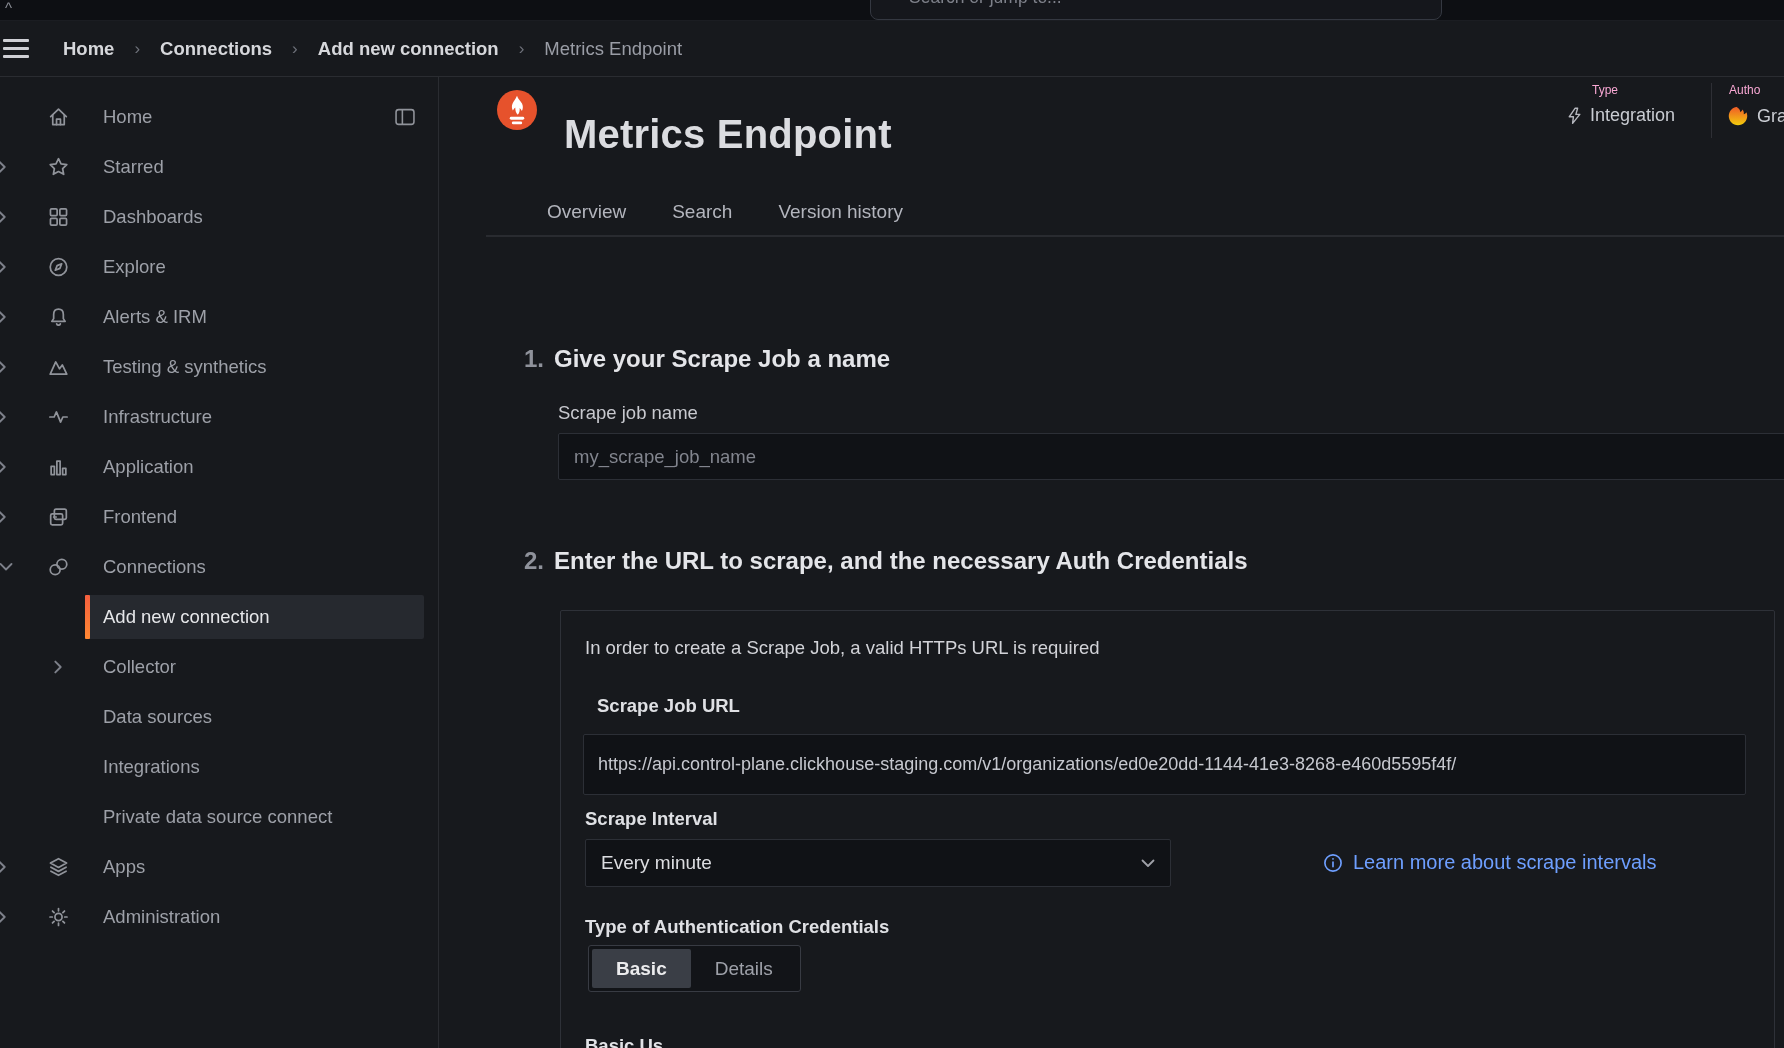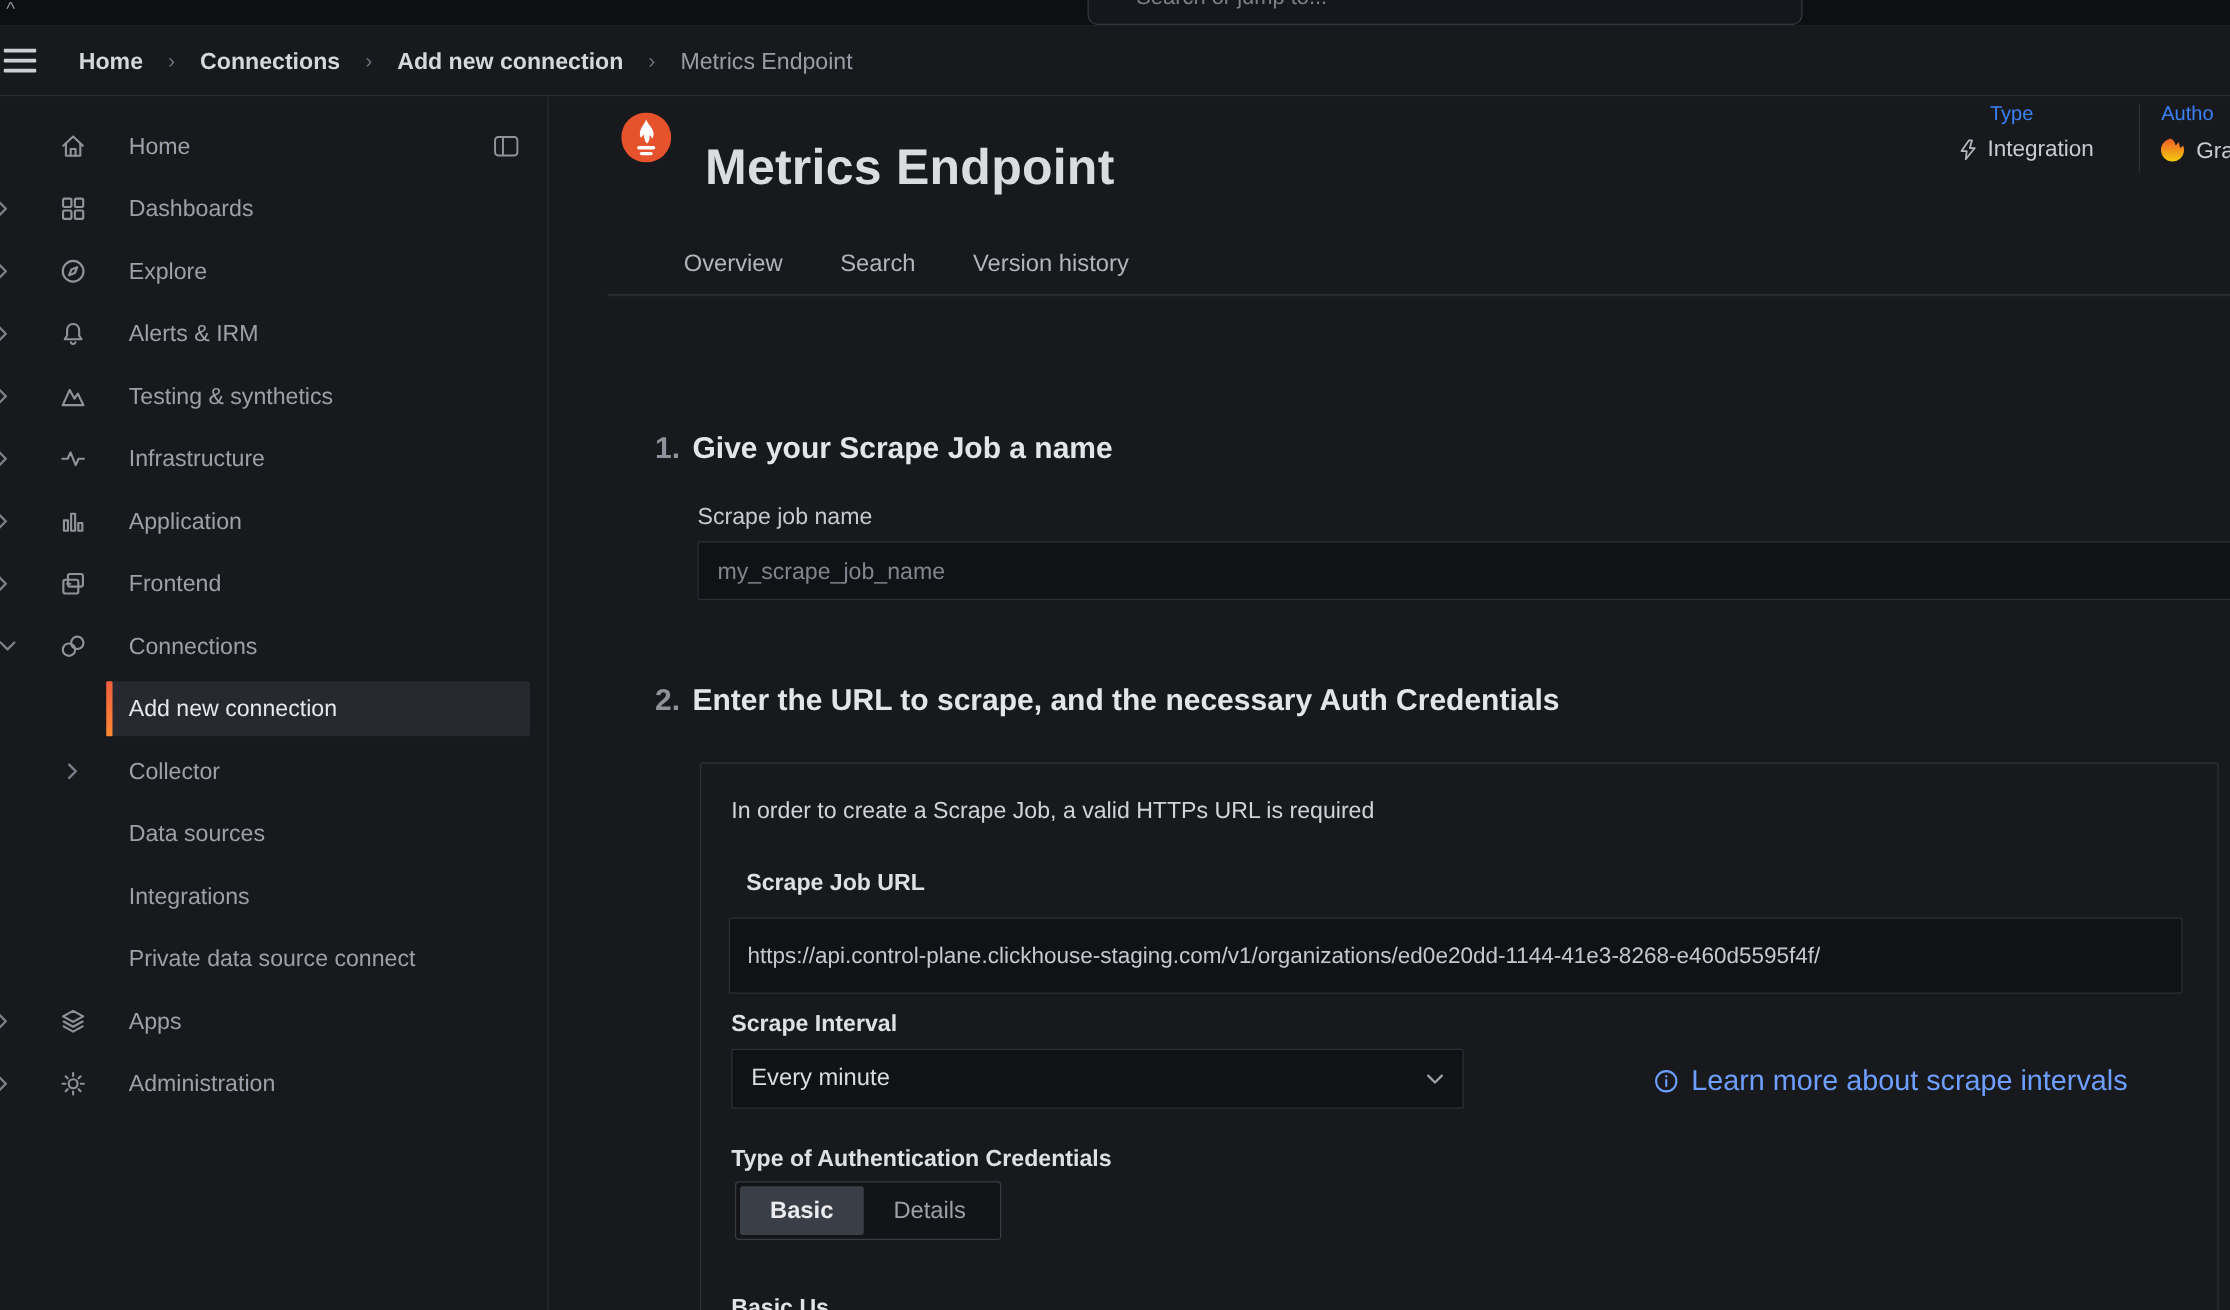--- a/index.html
+++ b/index.html
@@ -44,21 +44,21 @@
     background:linear-gradient(180deg,#f55f3e,#ff8833);z-index:2}
   .sub-chev{position:absolute;left:53px;top:50%;transform:translateY(-50%);line-height:0}
   .panel-toggle{position:absolute;left:395px;top:50%;transform:translateY(-50%);line-height:0;cursor:pointer}
 
   
   #main{position:absolute;left:439px;top:77px;width:1345px;height:971px;background:#17191d}
   #prom-icon{position:absolute;left:58px;top:13px;line-height:0}
   #page-title{position:absolute;left:125px;top:8px;font-size:40px;font-weight:700;color:#dbdce0;
     letter-spacing:0.2px;white-space:nowrap}
   .meta-col{position:absolute;top:6px;white-space:nowrap}
-  .meta-label{font-size:16px;color:#3b82f6;margin-left:25px}
+  .meta-label{font-size:12px;color:#f9a8d4;margin-left:25px}
   .meta-col.author .meta-label{margin-left:2px}
   .meta-value{margin-top:8px;display:flex;align-items:center;gap:8px;font-size:18px;color:#c9ccd2}
   #meta-type{left:1128px}
   #meta-divider{position:absolute;left:1272px;top:6px;height:55px;width:1px;background:rgba(204,204,220,0.13)}
   #meta-author{left:1288px}
 
   
   #tabs{position:absolute;left:108px;top:110px;height:49px;display:flex;gap:46px;align-items:stretch}
   .tab{position:relative;display:flex;align-items:center;font-size:19px;color:#b3b5bd;cursor:pointer;white-space:nowrap}
   .tab.active{color:#eaebed;font-weight:700}
@@ -87,21 +87,21 @@
   #url-label{position:absolute;left:36px;top:84px}
   #url-input{position:absolute;left:22px;top:123px;width:1163px;height:61px;background:#101216;
     border:1px solid #2c2f36;border-radius:2px;color:#c6c8cf;font-size:18px;padding:10px 14px;
     font-family:"Liberation Sans",sans-serif;outline:none;white-space:nowrap;overflow:hidden}
   #interval-label{position:absolute;left:24px;top:197px}
   #dropdown{position:absolute;left:24px;top:228px;width:586px;height:48px;background:#101216;
     border:1px solid #2c2f36;border-radius:2px;display:flex;align-items:center;justify-content:space-between;
     padding:0 15px;cursor:pointer}
   #dropdown .dd-value{font-size:19px;color:#dcdde1;font-weight:500}
   #link-row{position:absolute;left:762px;top:240px;display:flex;align-items:center;gap:10px;cursor:pointer}
-  #link-row .link-text{font-size:23px;font-weight:500;color:#6e9fff;white-space:nowrap}
+  #link-row .link-text{font-size:20px;font-weight:500;color:#6e9fff;white-space:nowrap}
   #auth-label{position:absolute;left:24px;top:305px}
   #segmented{position:absolute;left:27px;top:334px;height:47px;display:flex;align-items:stretch;
     background:#121418;border:1px solid #383b43;border-radius:3px;padding:3px}
   .seg{display:flex;align-items:center;justify-content:center;padding:4px 24px;font-size:19px;
     color:#9ea1a9;font-weight:500;border-radius:2px;cursor:pointer;white-space:nowrap}
   .seg.selected{background:#3a3e46;color:#ececee;font-weight:700}
   #partial-label{position:absolute;left:24px;top:424px;font-size:18.5px;font-weight:700;color:#e2e3e7;white-space:nowrap}
 </style>
 </head>
 <body>
@@ -137,20 +137,29 @@
         <span class="nav-icon"><svg width="23" height="23" viewBox="0 0 20 20" fill="none" stroke="#90939a" stroke-width="1.5" stroke-linecap="round" stroke-linejoin="round">
             <path d="M3.2 9.6 L10 3.2 L16.8 9.6"></path>
             <path d="M5 8.2 V16.6 H15 V8.2"></path>
             <path d="M8.3 16.6 V11.9 H11.7 V16.6"></path>
           </svg></span>
         <span class="nav-label">Home</span>
         <span class="panel-toggle"><svg width="20" height="18" viewBox="0 0 19 17" fill="none" stroke="#90939a" stroke-width="1.5">
             <rect x="1" y="1.5" width="17" height="14" rx="2.5"></rect>
             <path d="M7 1.5 V15.5"></path>
           </svg></span>
+      </div>
+      <div class="nav-row">
+        <span class="edge-chev"><svg width="10" height="15" viewBox="0 0 9 14" fill="none" stroke="#7d808a" stroke-width="1.8" stroke-linecap="round" stroke-linejoin="round">
+            <path d="M2 2 L7 7 L2 12"></path>
+          </svg></span>
+        <span class="nav-icon"><svg width="23" height="23" viewBox="0 0 20 20" fill="none" stroke="#90939a" stroke-width="1.5" stroke-linecap="round" stroke-linejoin="round">
+            <path d="M10 2.8 L12.2 7.3 L17.2 8 L13.6 11.5 L14.5 16.4 L10 14 L5.5 16.4 L6.4 11.5 L2.8 8 L7.8 7.3 Z"></path>
+          </svg></span>
+        <span class="nav-label">Starred</span>
       </div>
       <div class="nav-row">
         <span class="edge-chev"><svg width="10" height="15" viewBox="0 0 9 14" fill="none" stroke="#7d808a" stroke-width="1.8" stroke-linecap="round" stroke-linejoin="round">
             <path d="M2 2 L7 7 L2 12"></path>
           </svg></span>
         <span class="nav-icon"><svg width="23" height="23" viewBox="0 0 20 20" fill="none" stroke="#90939a" stroke-width="1.5" stroke-linecap="round" stroke-linejoin="round">
             <rect x="3" y="3" width="5.8" height="5.8" rx="1"></rect>
             <rect x="11.2" y="3" width="5.8" height="5.8" rx="1"></rect>
             <rect x="3" y="11.2" width="5.8" height="5.8" rx="1"></rect>
             <rect x="11.2" y="11.2" width="5.8" height="5.8" rx="1"></rect>

